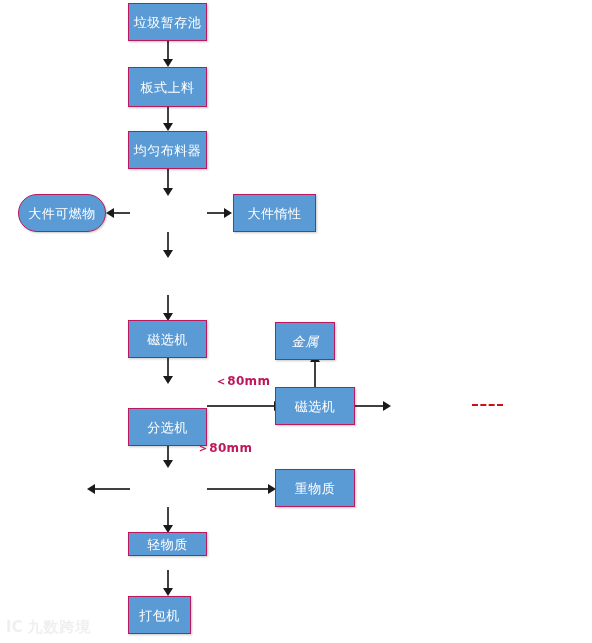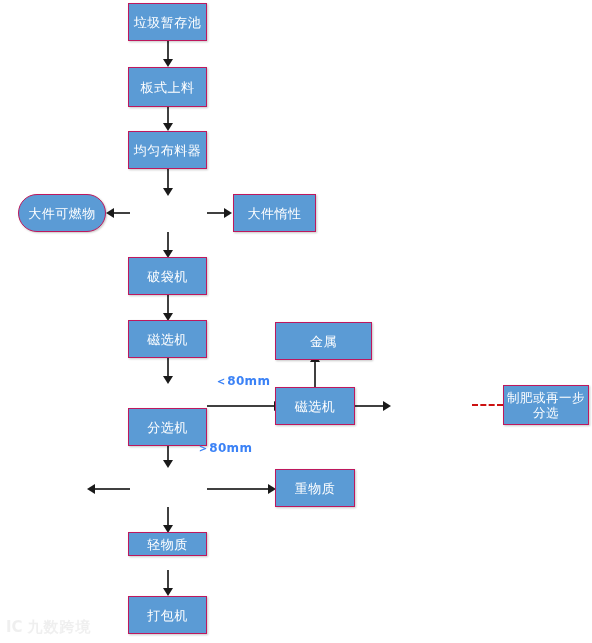--- a/index.html
+++ b/index.html
@@ -60,21 +60,21 @@
   .dashed-red{
     position:absolute;
     height:0;
     border-top:2px dashed #CC1111;
     z-index:2;
   }
 
   
   .edge-label{
     position:absolute;
-    color:#3b82f6;
+    color:#be185d;
     font-size:12px;
     font-weight:bold;
     letter-spacing:.3px;
     white-space:nowrap;
     z-index:4;
   }
 
   
   #watermark{
     position:absolute;
@@ -150,43 +150,38 @@
 
   <div class="node" style="left:128px;top:67px;width:79px;height:40px;">板式上料</div>
 
   <div class="node" style="left:128px;top:131px;width:79px;height:38px;">均匀布料器</div>
 
   <div class="node" style="left:18px;top:194px;width:88px;height:38px;border-radius:19px;">大件可燃物</div>
 
 
   <div class="node" style="left:233px;top:194px;width:83px;height:38px;">大件惰性</div>
 
-  <div class="node" style="left:128px;top:257px;width:79px;height:38px;">破袋机</div>
 
   <div class="node" style="left:128px;top:320px;width:79px;height:38px;">磁选机</div>
 
-  <div class="node" style="left:275px;top:322px;width:97px;height:38px;">金属</div>
+  <div class="node" style="left:275px;top:322px;width:60px;height:38px;font-style:italic;">金属</div>
 
   <div class="node" style="left:128px;top:408px;width:79px;height:38px;">分选机</div>
 
   <div class="node" style="left:275px;top:387px;width:80px;height:38px;">磁选机</div>
 
 
-  <div class="node two-line" style="left:503px;top:385px;width:86px;height:40px;flex-direction:column;">
-    <span>制肥或再一步</span>
-    <span>分选</span>
-  </div>
 
 
 
   <div class="node" style="left:275px;top:469px;width:80px;height:38px;">重物质</div>
 
   <div class="node" style="left:128px;top:532px;width:79px;height:24px;">轻物质</div>
 
-  <div class="node" style="left:128px;top:596px;width:79px;height:38px;">打包机</div>
+  <div class="node" style="left:128px;top:596px;width:63px;height:38px;">打包机</div>
 
   <div class="edge-label" style="left:215px;top:373px;">＜80mm</div>
 
   <div class="edge-label" style="left:197px;top:440px;text-align:center;">＞80mm</div>
 
   <div id="watermark">
     <span class="wm-mark">IC</span>
     <span class="wm-text">九数跨境</span>
   </div>
 

